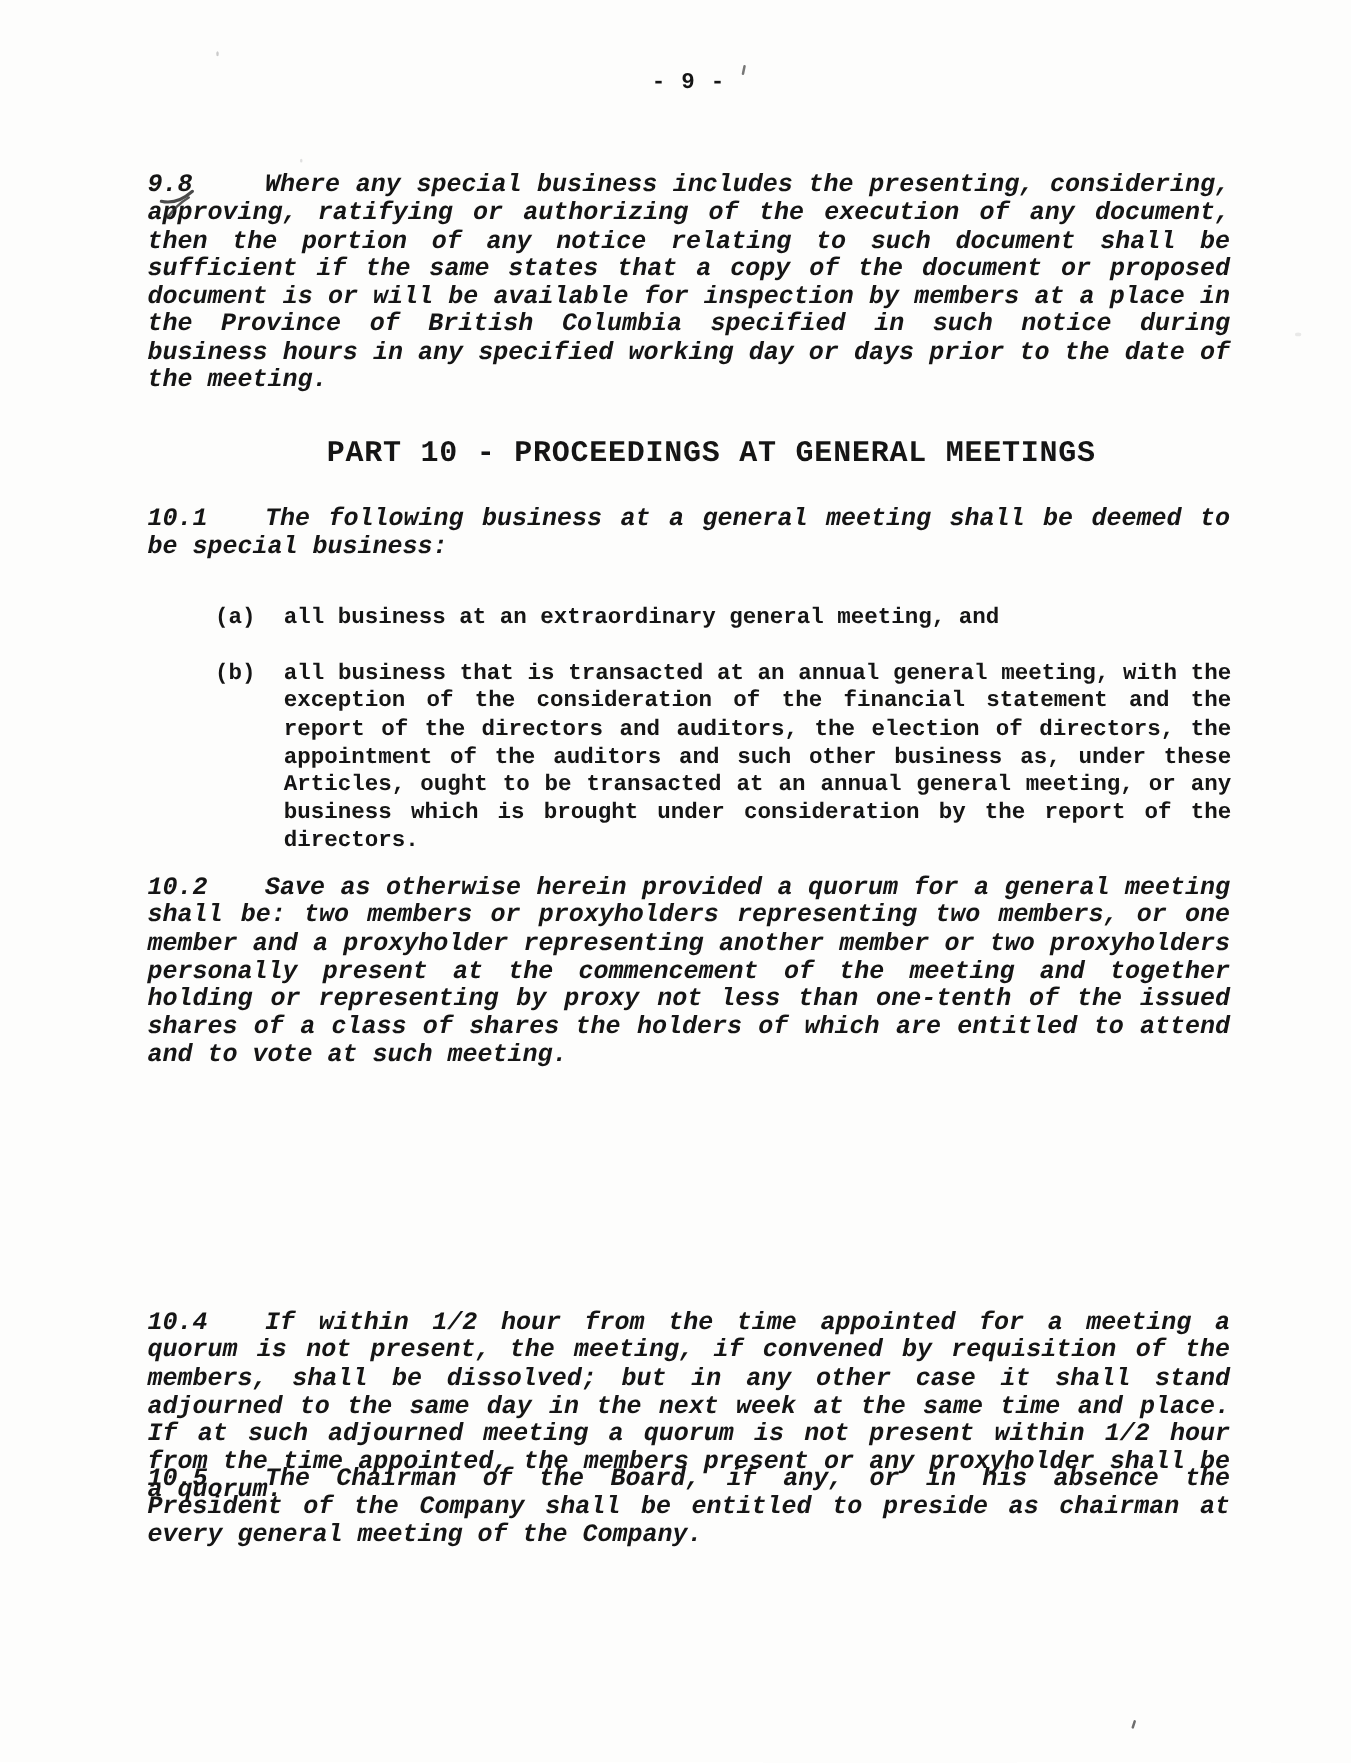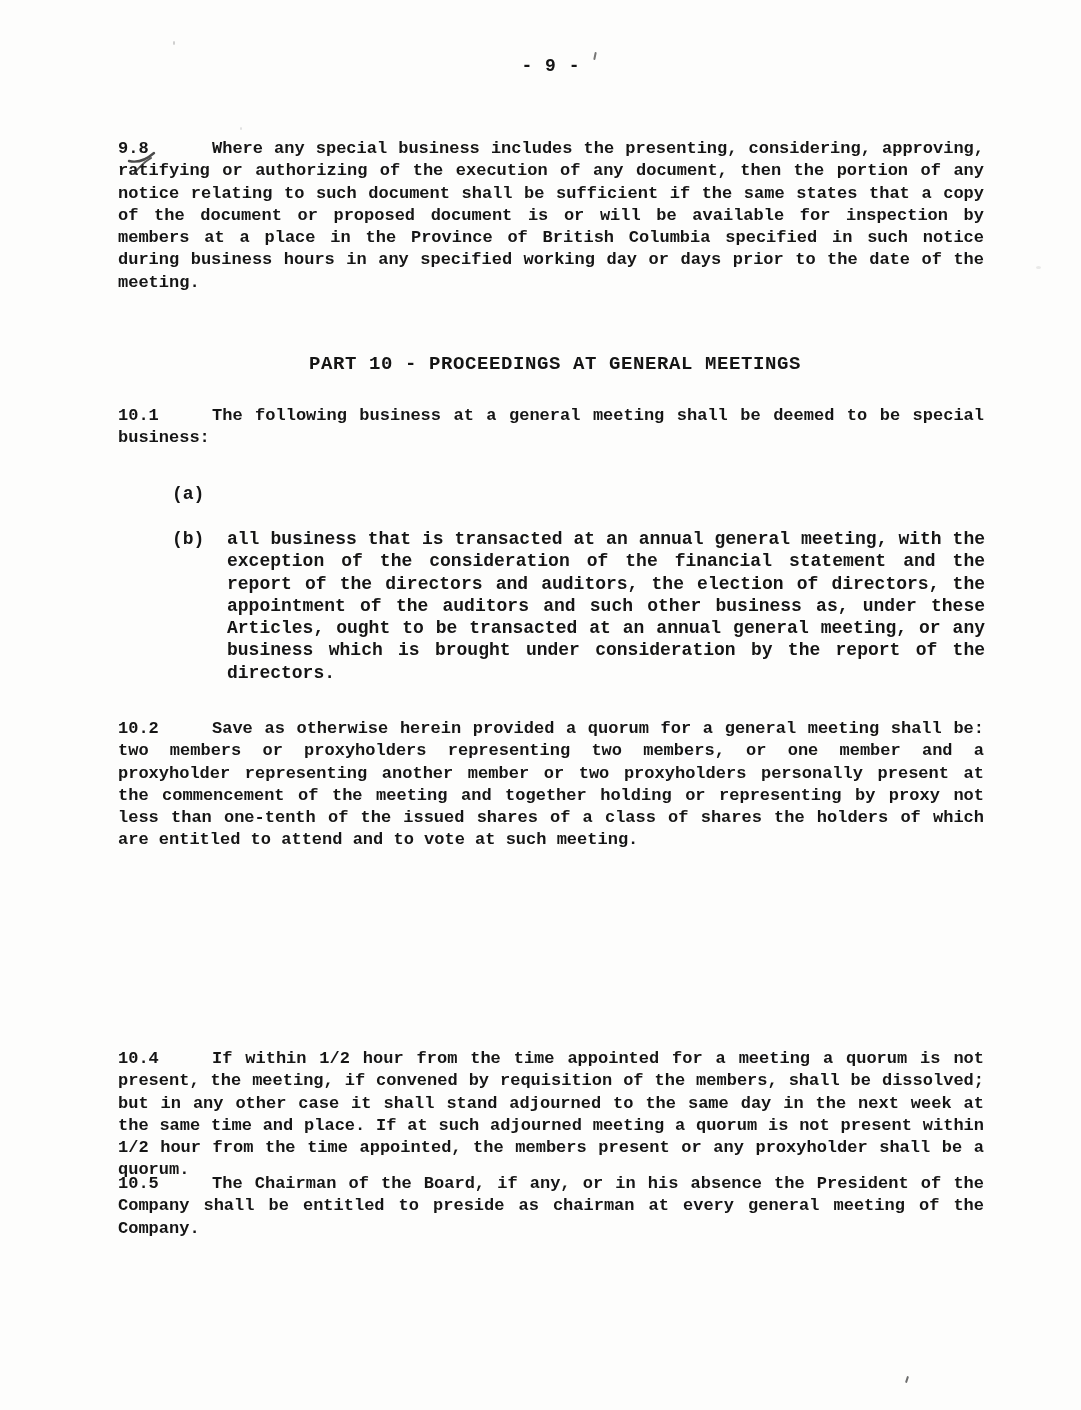--- a/index.html
+++ b/index.html
@@ -20,34 +20,35 @@
     width: 866px;
     text-align: center;
     font-size: 18px;
     line-height: 22.3px;
     letter-spacing: 1px;
   }
   .blk {
     position: absolute;
     left: 118px;
     width: 866px;
-    font-size: 17px;
+    font-size: 20px;
     line-height: 22.3px;
     text-align: justify;
+    font-style: italic;
   }
   .pnum {
     display: inline-block;
     width: 94px;
   }
   .heading {
     position: absolute;
-    left: 122px;
+    left: 136px;
     width: 866px;
     text-align: center;
-    font-size: 19px;
+    font-size: 24px;
     line-height: 22.3px;
     letter-spacing: 0.6px;
   }
   .li {
     position: absolute;
     left: 227px;
     width: 758px;
     font-size: 18px;
     line-height: 22.3px;
     text-align: justify;
@@ -95,28 +96,28 @@
     <path d="M10 24 C15 17, 22 11, 27 8" stroke="#2a2a2a" stroke-width="2" fill="none" stroke-linecap="round" opacity="0.8"></path>
   </svg>
 
   <div class="heading" style="top:353px">PART 10 - PROCEEDINGS AT GENERAL MEETINGS</div>
 
   <div class="blk" style="top:405px">
     <span class="pnum">10.1</span><span>The following business at a general meeting shall be deemed to be special business:</span>
   </div>
 
   <div class="li" style="top:483px">
-    <span class="marker">(a)</span>
+    <span class="marker">(a)</span><span>all business at an extraordinary general meeting, and</span>
   </div>
 
   <div class="li" style="top:528px">
     <span class="marker">(b)</span><span>all business that is transacted at an annual general meeting, with the exception of the consideration of the financial statement and the report of the directors and auditors, the election of directors, the appointment of the auditors and such other business as, under these Articles, ought to be transacted at an annual general meeting, or any business which is brought under consideration by the report of the directors.</span>
   </div>
 
-  <div class="blk" style="top:718px">
+  <div class="blk" style="top:700px">
     <span class="pnum">10.2</span><span>Save as otherwise herein provided a quorum for a general meeting shall be: two members or proxyholders representing two members, or one member and a proxyholder representing another member or two proxyholders personally present at the commencement of the meeting and together holding or representing by proxy not less than one-tenth of the issued shares of a class of shares the holders of which are entitled to attend and to vote at such meeting.</span>
   </div>
 
 
   <div class="blk" style="top:1048px">
     <span class="pnum">10.4</span><span>If within 1/2 hour from the time appointed for a meeting a quorum is not present, the meeting, if convened by requisition of the members, shall be dissolved; but in any other case it shall stand adjourned to the same day in the next week at the same time and place. If at such adjourned meeting a quorum is not present within 1/2 hour from the time appointed, the members present or any proxyholder shall be a quorum.</span>
   </div>
 
   <div class="blk" style="top:1173px">
     <span class="pnum">10.5</span><span>The Chairman of the Board, if any, or in his absence the President of the Company shall be entitled to preside as chairman at every general meeting of the Company.</span>

